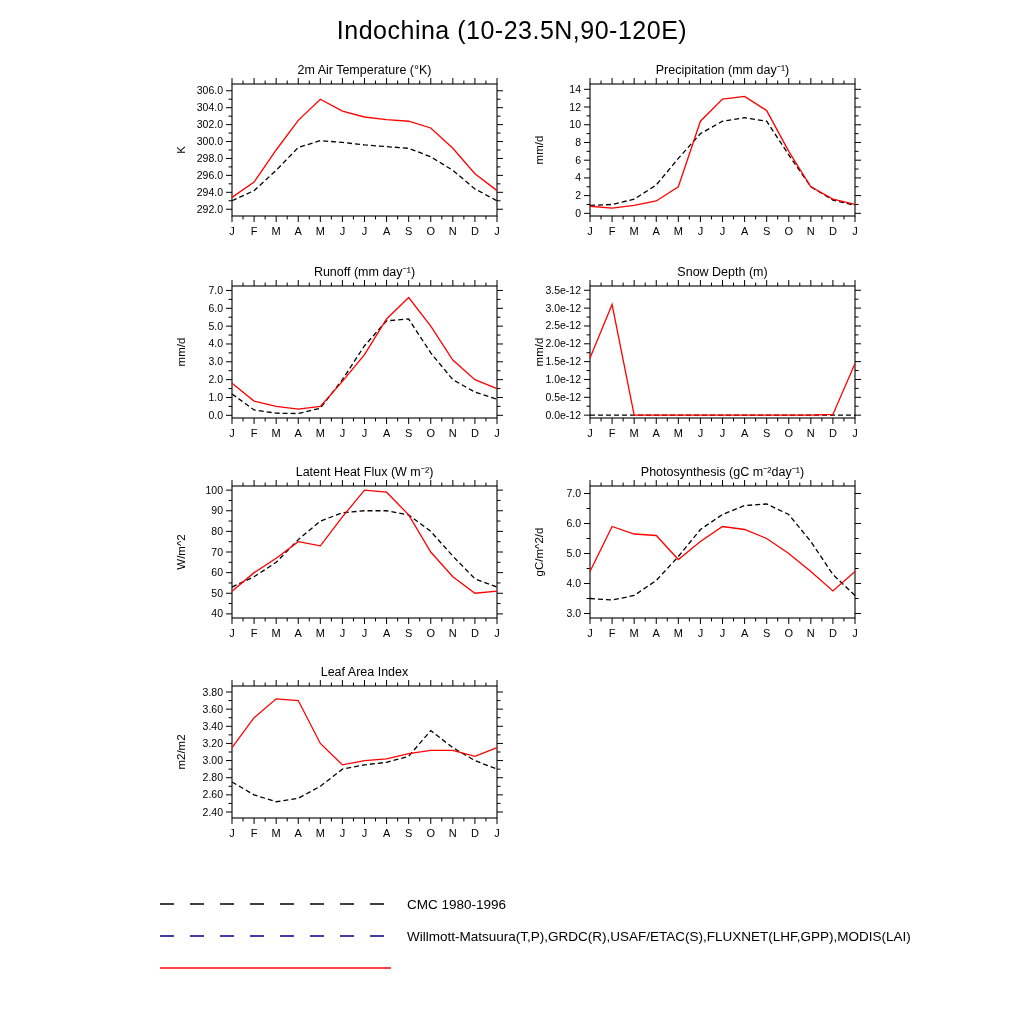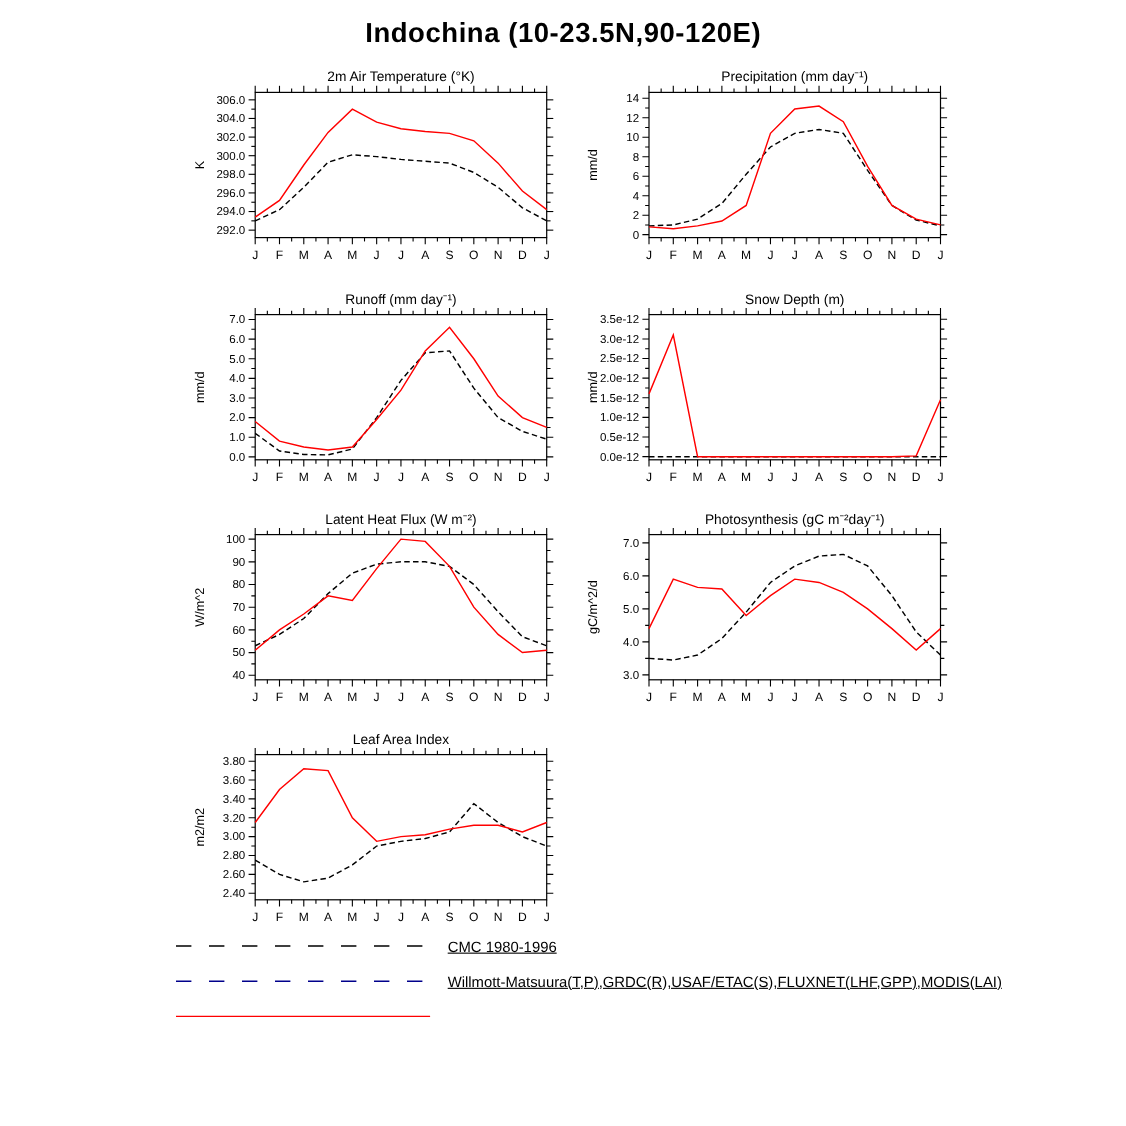--- a/index.html
+++ b/index.html
@@ -1,19 +1,19 @@
 <!DOCTYPE html>
 <html><head>
 <meta charset="utf-8">
 <style>
   html,body{margin:0;padding:0;background:#ffffff;}
   body{width:1024px;height:1024px;position:relative;font-family:"Liberation Sans",sans-serif;color:#000;}
-  #page-title{position:absolute;left:0;top:16px;width:1024px;text-align:center;font-size:25px;letter-spacing:0.5px;font-weight:bold;}
+  #page-title{position:absolute;left:0;top:16px;width:1024px;text-align:center;font-size:25px;letter-spacing:0.5px;}
   .chart{position:absolute;width:340px;height:200px;}
-  #legend{position:absolute;left:158px;top:844px;text-decoration:underline;}
+  #legend{position:absolute;left:158px;top:888px;}
   .legend-row{display:flex;align-items:center;height:32px;}
   .legend-swatch{width:235px;height:20px;margin-right:14px;flex:0 0 auto;}
   .legend-label{font-size:13.5px;white-space:nowrap;}
 </style>
 </head>
 <body>
 
 <div id="page-title">Indochina (10-23.5N,90-120E)</div>
 
 <div class="chart" style="left:170px;top:60px;"><svg width="340" height="200" viewBox="0 0 340 200" font-family="Liberation Sans, sans-serif" fill="#000">

